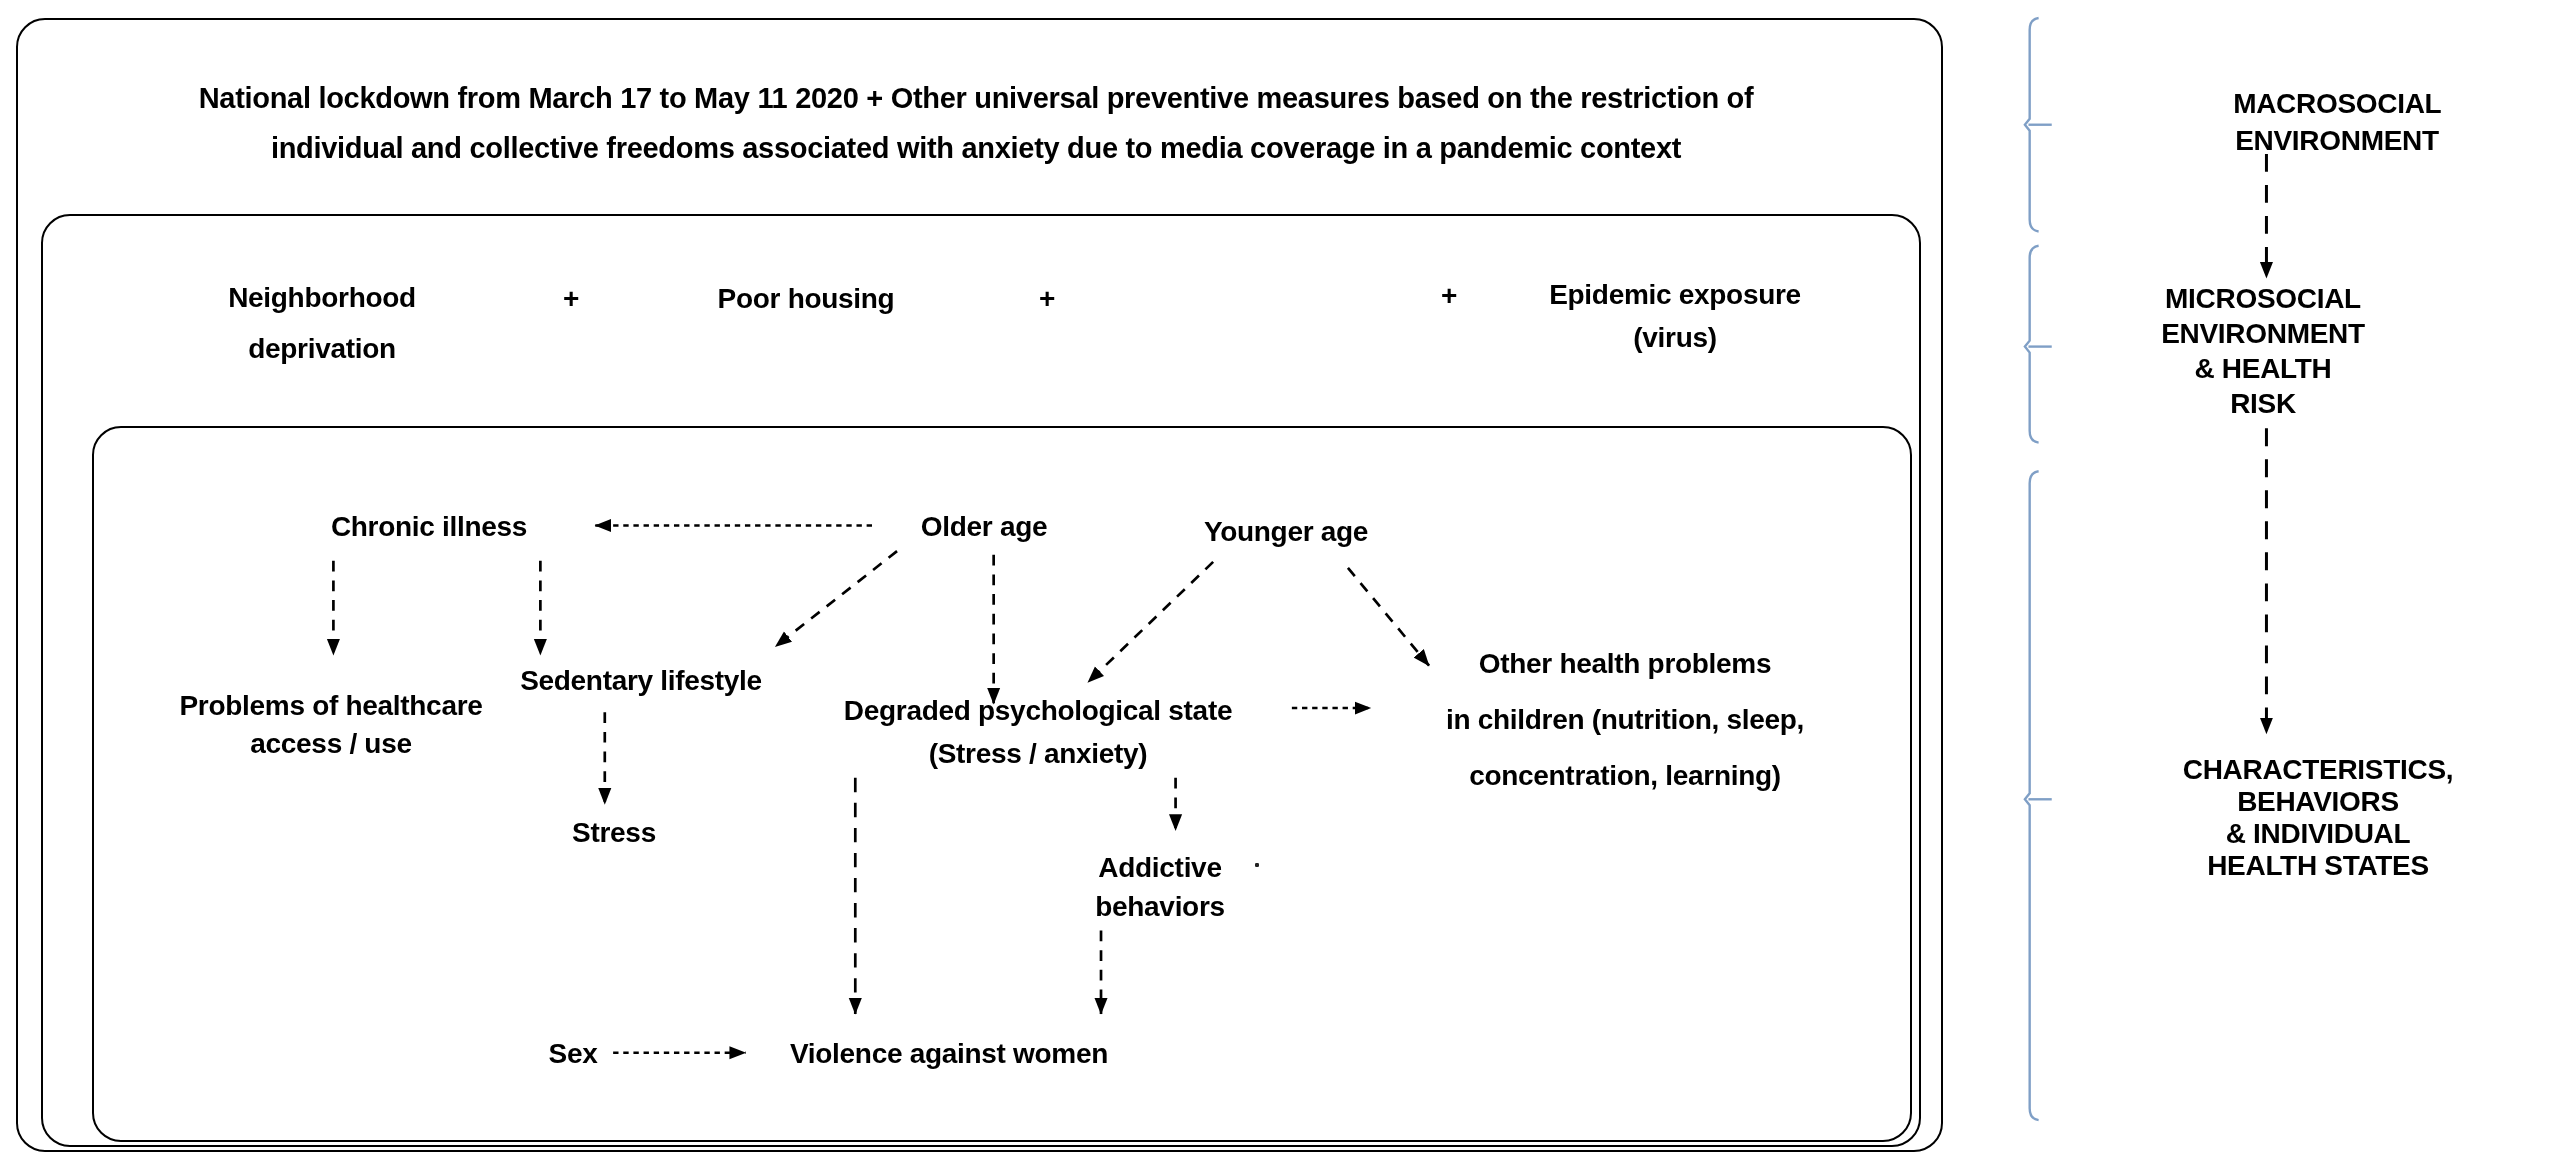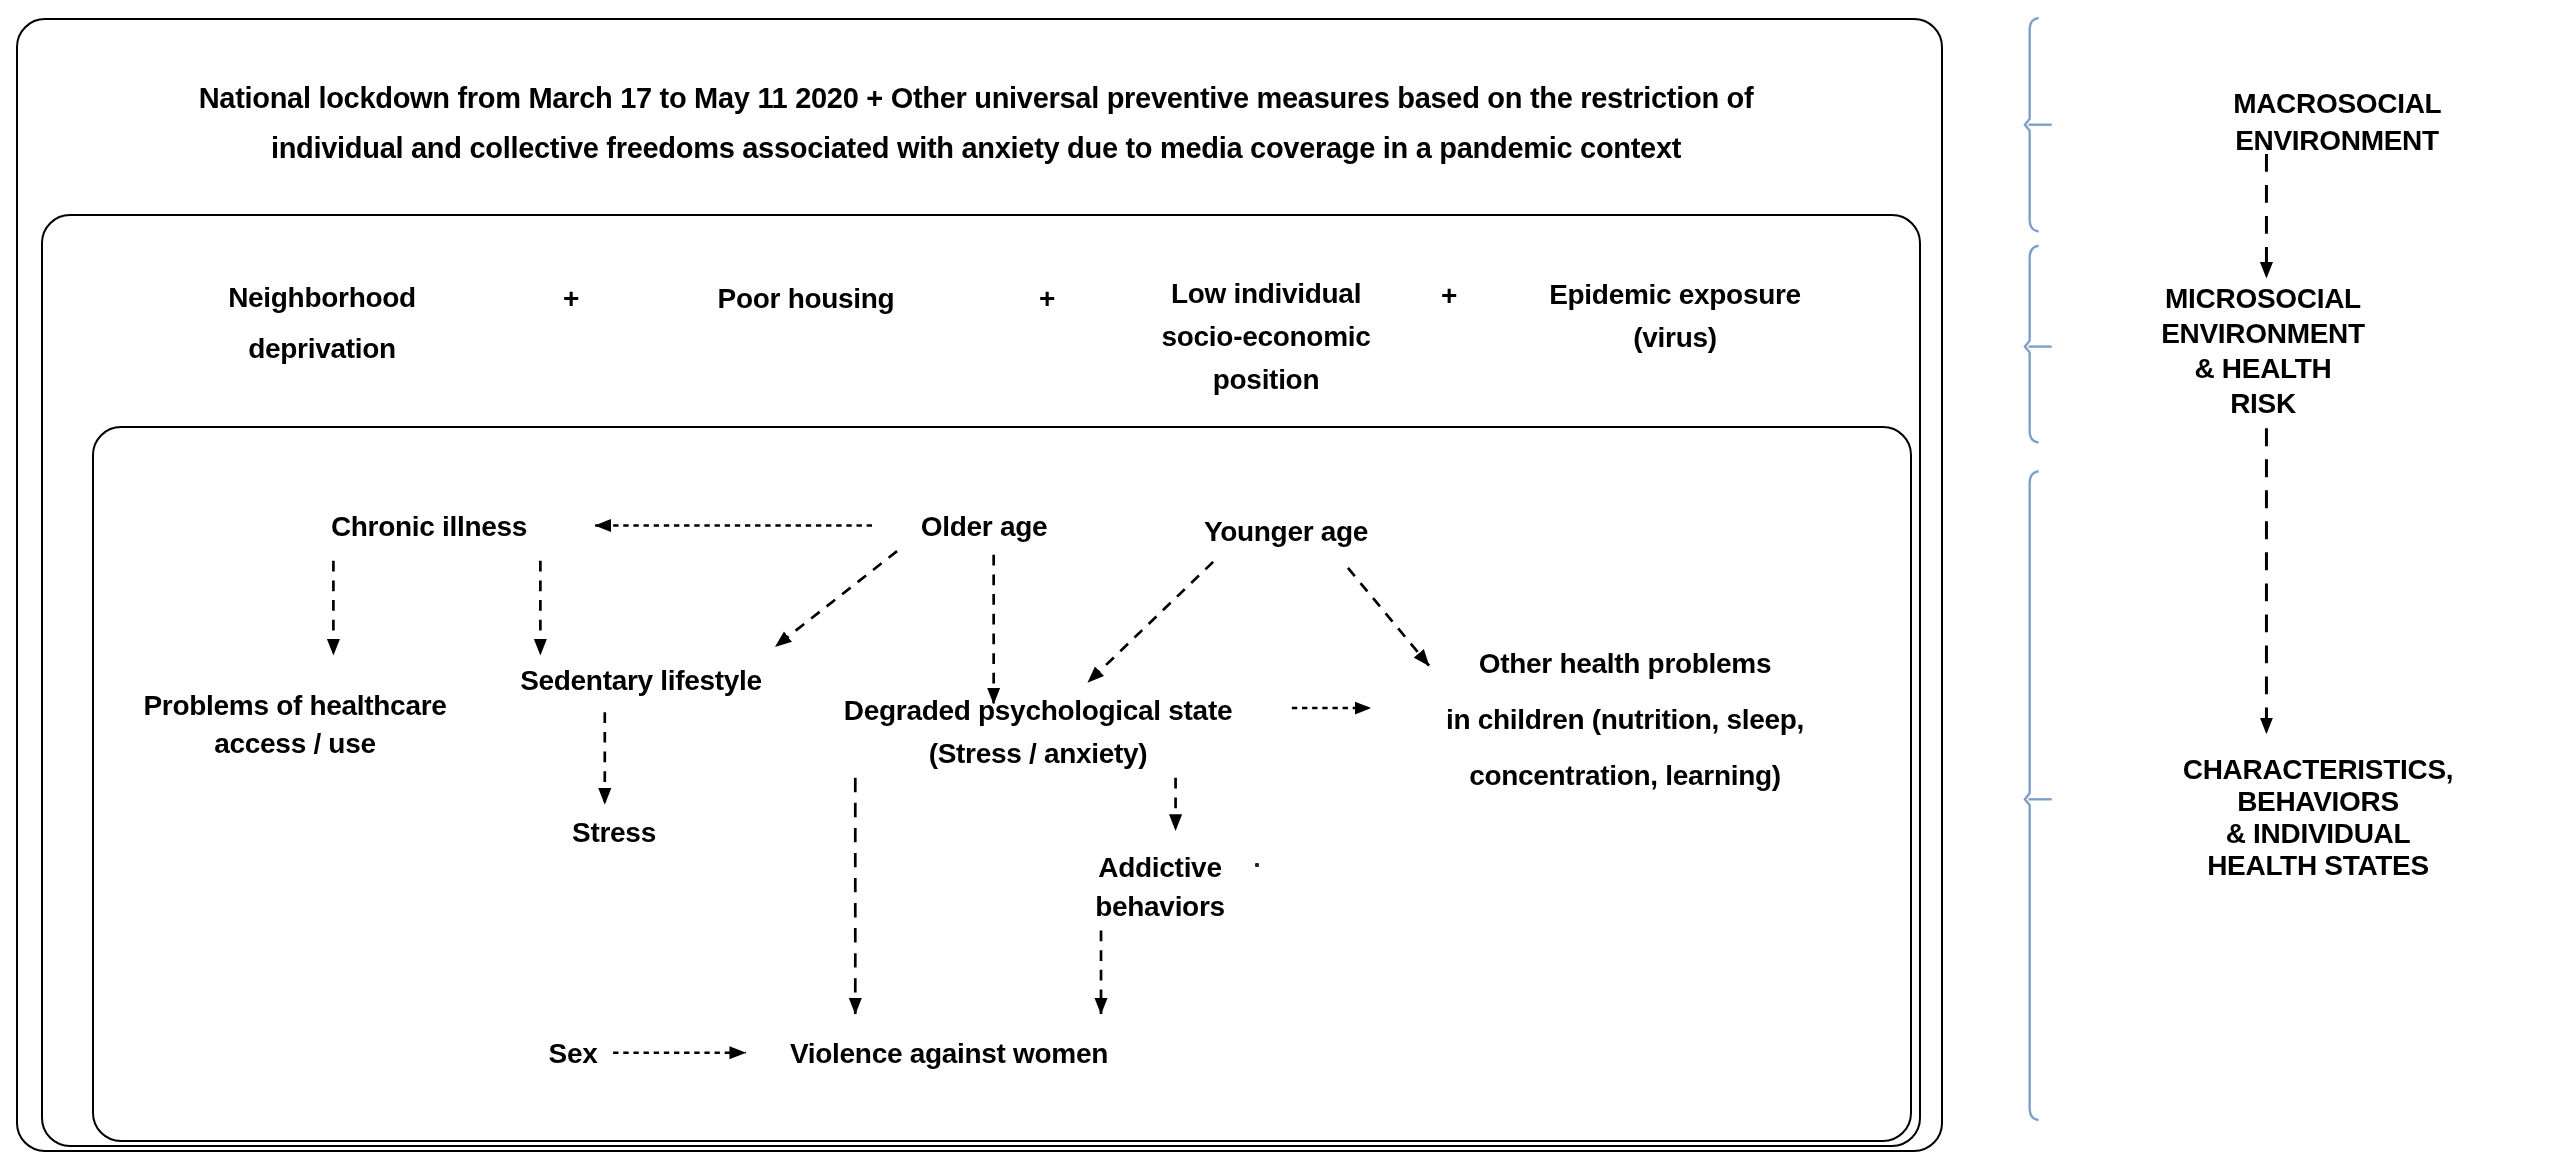--- a/index.html
+++ b/index.html
@@ -22,21 +22,21 @@
     transform: translate(-50%, -50%);
     text-align: center;
     white-space: pre-line;
     font-size: 28px;
     line-height: 37px;
     letter-spacing: -0.3px;
   }
   .title { font-size: 29px; line-height: 50px; }
   .lh54 { line-height: 32px; }
   .lh59 { line-height: 35px; }
-  .lh64 { line-height: 38px; }
+  .lh64 { line-height: 38px; margin-left: 36px; }
   .lh66 { line-height: 39px; }
   .lh67 { line-height: 56px; }
   .lh72 { line-height: 43px; }
   .lh86 { line-height: 51px; }
   .plus { font-size: 28px; }
   svg.overlay { position: absolute; left: 0; top: 0; width: 2576px; height: 1159px; }
   .arrow { fill: none; stroke: var(--ink, #000000); stroke-width: 4.5; }
   .side-arrow { stroke-width: 5; }
   .dense { stroke-dasharray: 9 8; }
   .med   { stroke-dasharray: 18 15; }
@@ -101,23 +101,20 @@
   </svg>
 
   <div class="label title" style="left:976px; top:123px; width:1825px;">National lockdown from March 17 to May 11 2020 + Other universal preventive measures based on the restriction of
 individual and collective freedoms associated with anxiety due to media coverage in a pandemic context</div>
 
   <div class="label lh86" style="left:322px; top:323px;">Neighborhood
 deprivation</div>
   <div class="label plus" style="left:571px; top:298px;">+</div>
   <div class="label" style="left:806px; top:298px;">Poor housing</div>
   <div class="label plus" style="left:1047px; top:298px;">+</div>
-  <div class="label lh72" style="left:1266px; top:336px;">Low individual
-socio-economic
-position</div>
   <div class="label plus" style="left:1449px; top:295px;">+</div>
   <div class="label lh72" style="left:1675px; top:316px;">Epidemic exposure
 (virus)</div>
 
   <div class="label" style="left:429px; top:526px;">Chronic illness</div>
   <div class="label" style="left:984px; top:526px;">Older age</div>
   <div class="label" style="left:1286px; top:531px;">Younger age</div>
   <div class="label lh64" style="left:295px; top:725px;">Problems of healthcare
 access / use</div>
   <div class="label" style="left:641px; top:680px;">Sedentary lifestyle</div>

